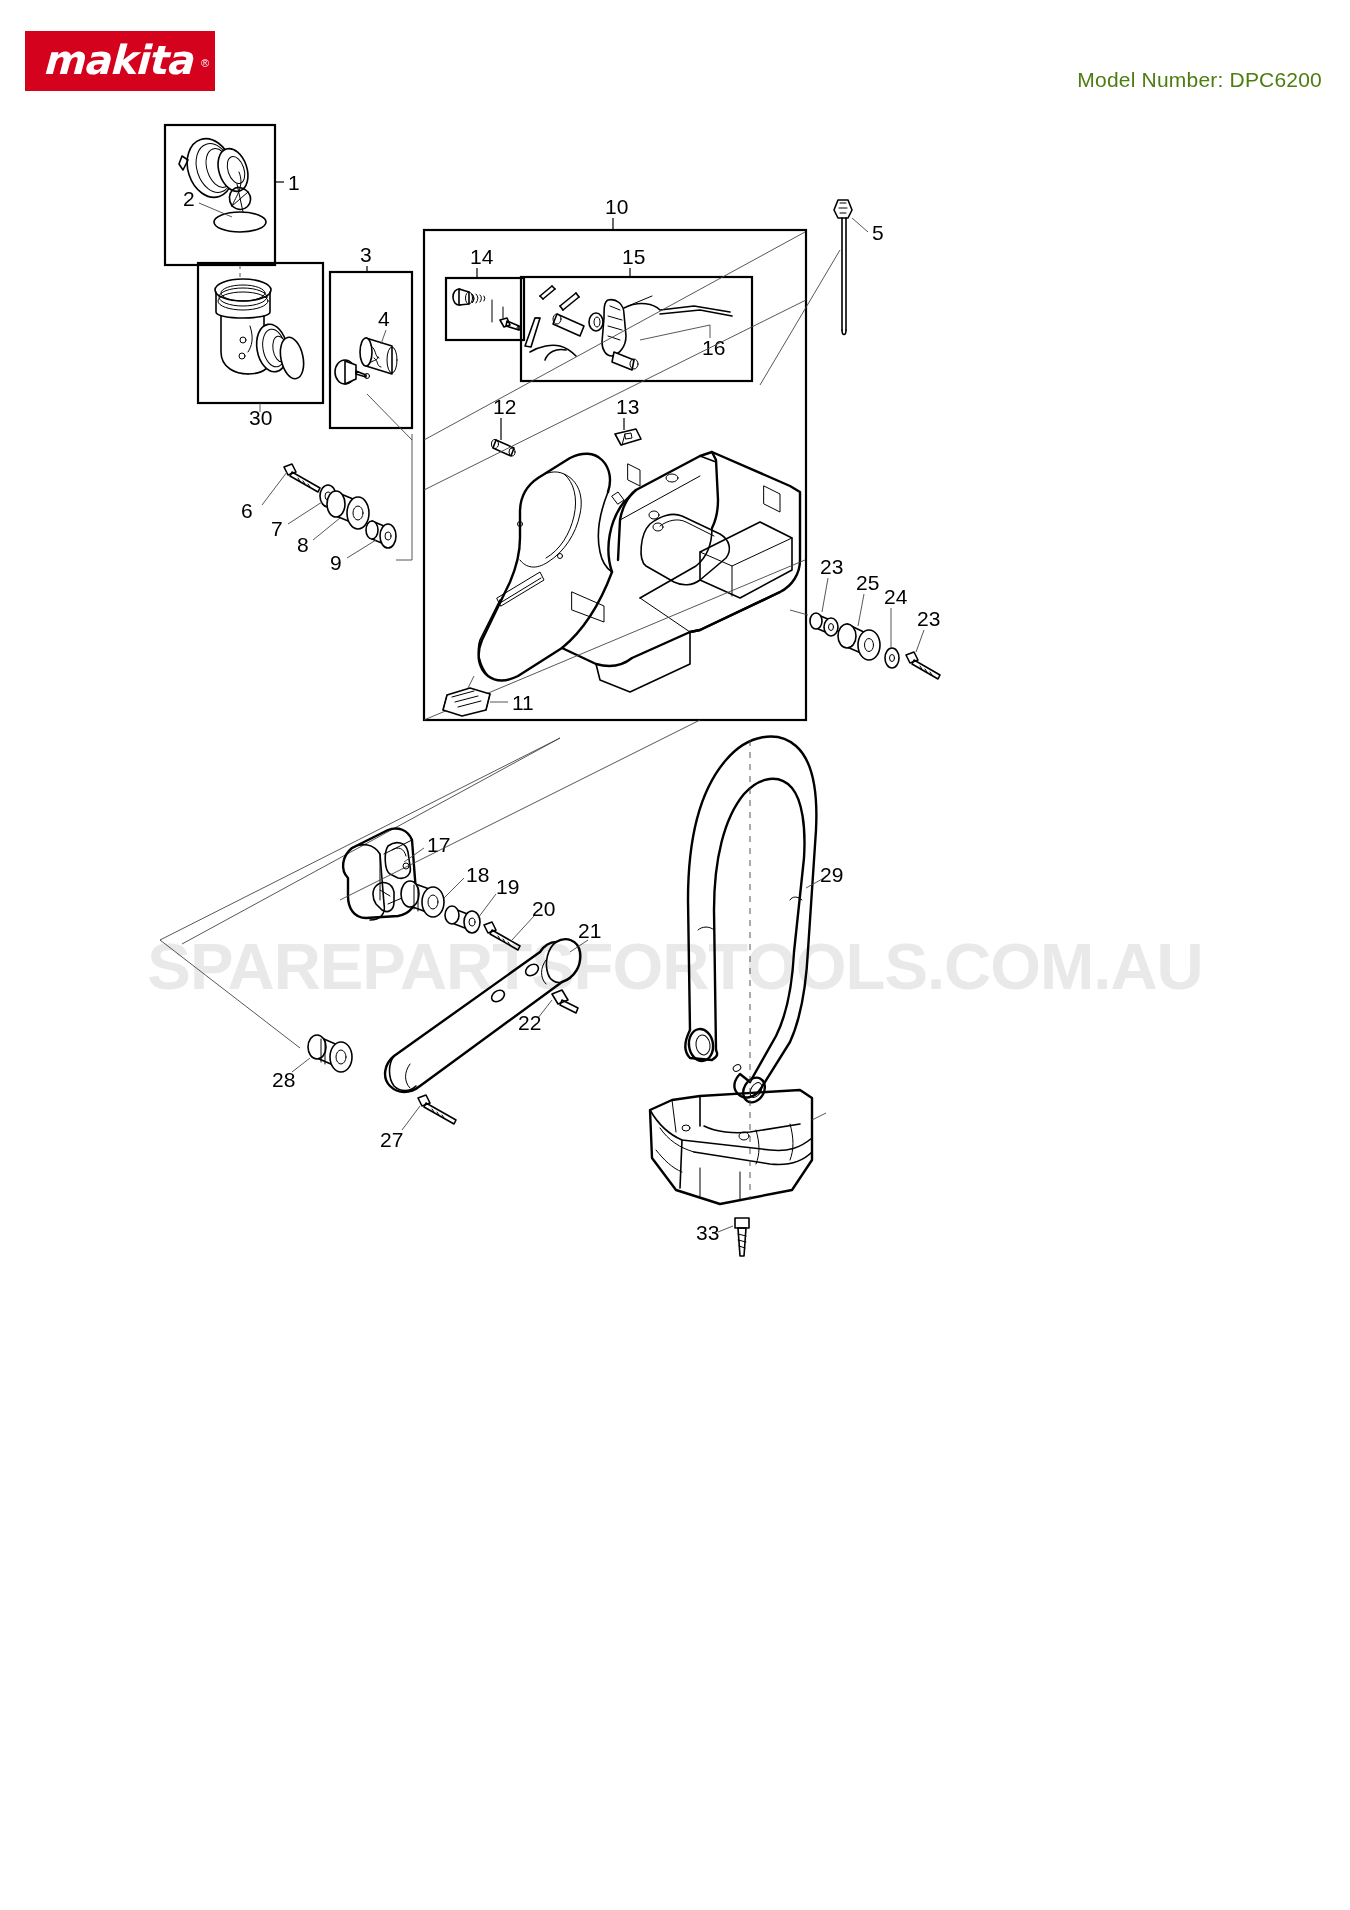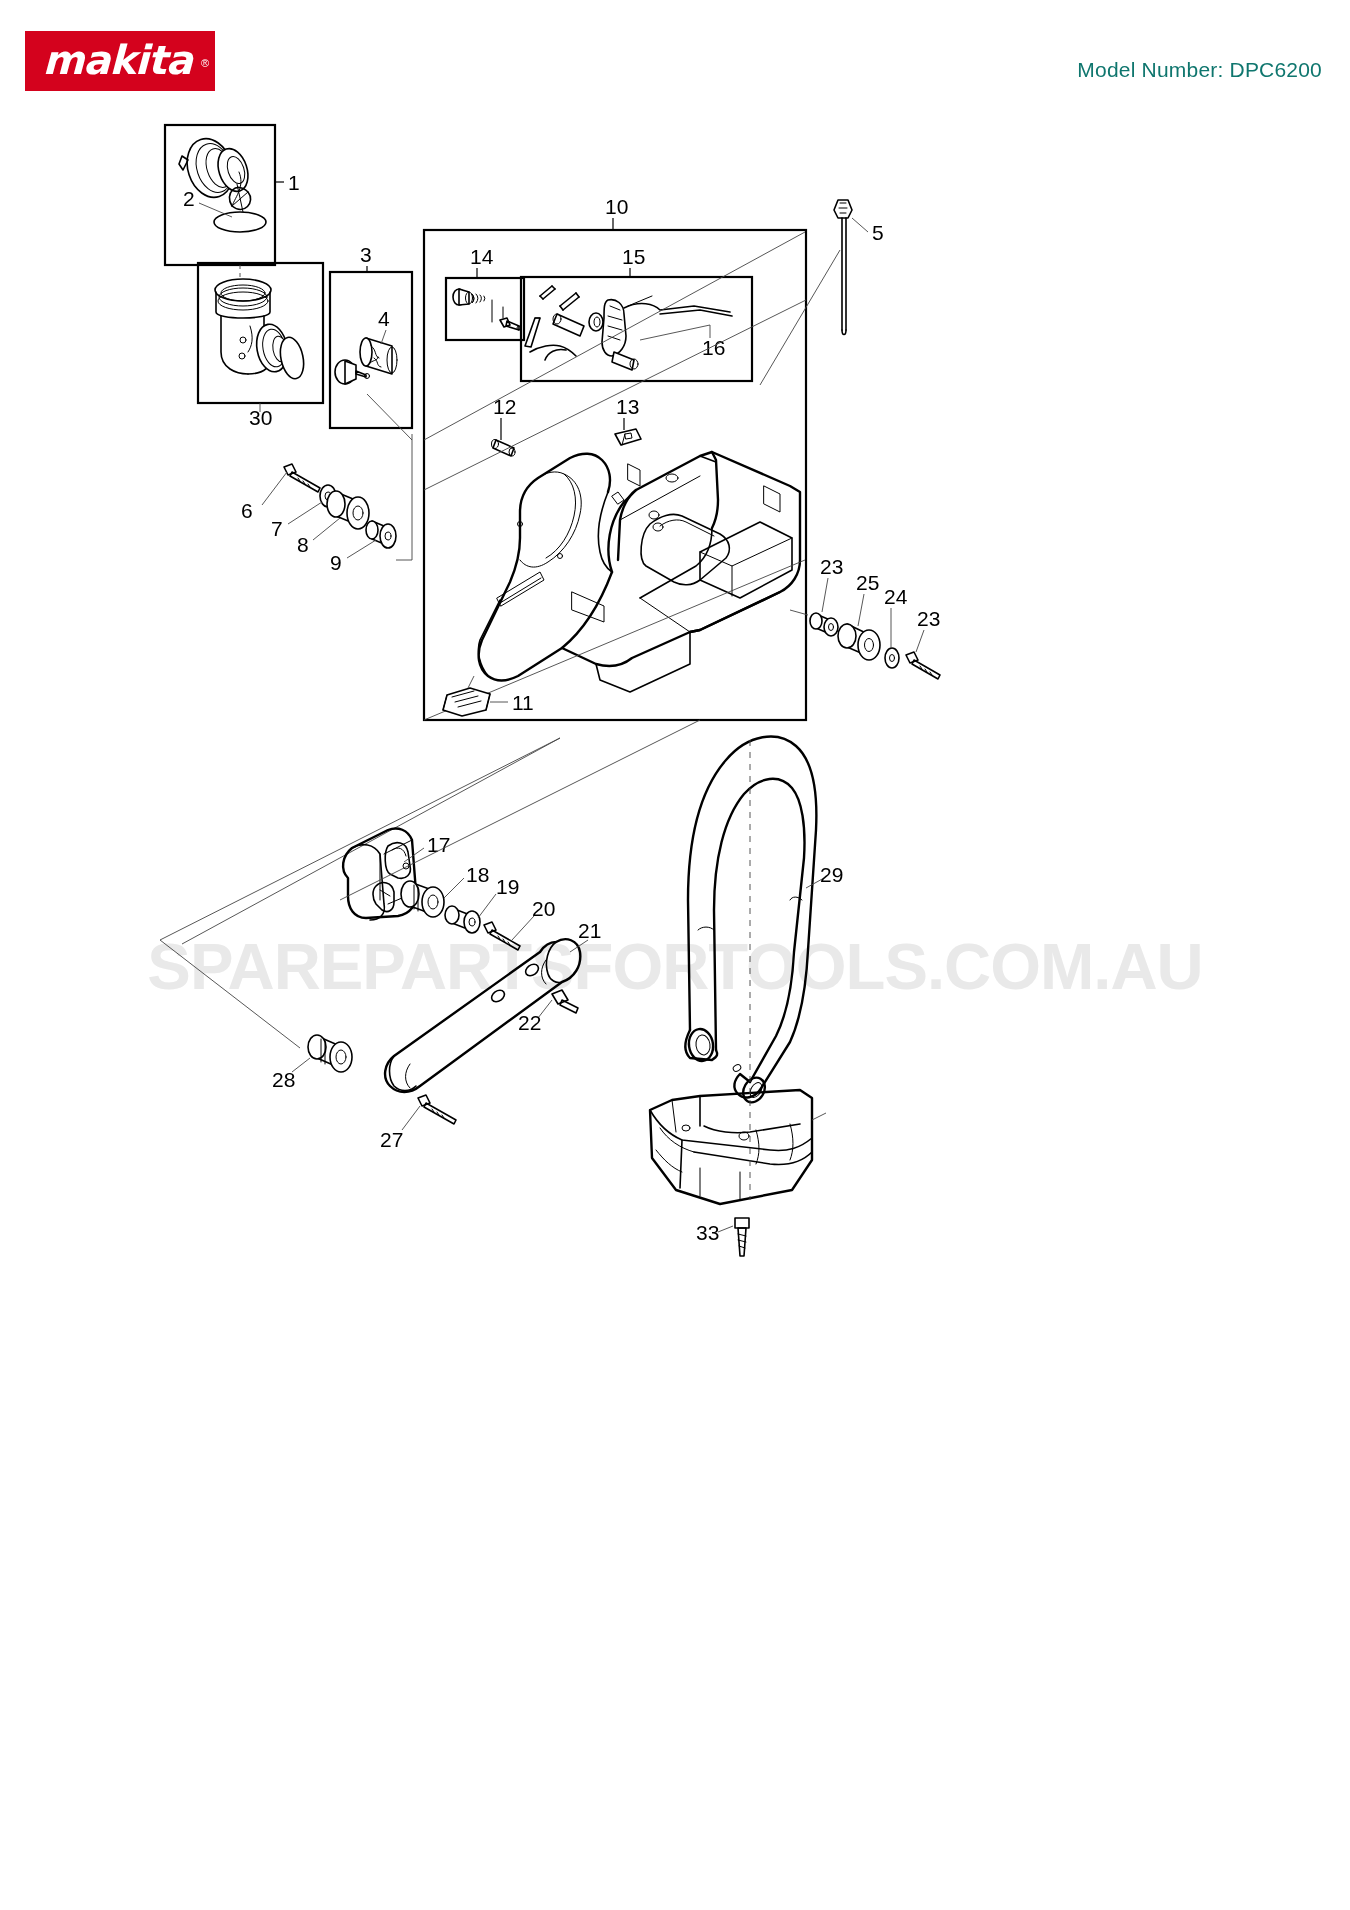--- a/index.html
+++ b/index.html
@@ -7,21 +7,21 @@
        font-family:"Liberation Sans","DejaVu Sans",sans-serif;}
   #sheet{position:absolute;inset:0;width:1350px;height:1910px;}
   .logo-box{position:absolute;left:25px;top:31px;width:190px;height:60px;
             background:#d4021d;overflow:hidden;}
   .logo-text{position:absolute;left:0;top:0;width:190px;height:60px;
              color:#ffffff;font-style:italic;font-weight:bold;font-size:40px;
              letter-spacing:-1px;line-height:58px;text-align:center;
              font-family:"DejaVu Sans",sans-serif;transform:skewX(-4deg);}
   .logo-reg{position:absolute;right:6px;top:26px;color:#ffffff;font-size:11px;
             font-style:normal;font-weight:normal;}
-  .model-no{position:absolute;right:28px;top:58px;font-size:21px;color:#0f766e;
+  .model-no{position:absolute;right:28px;top:68px;font-size:21px;color:#4d7c0f;
             letter-spacing:.2px;white-space:nowrap;text-align:center;}
   .watermark{position:absolute;left:0;top:930px;width:1350px;text-align:center;
              font-size:64px;font-weight:bold;color:#e9e9e9;letter-spacing:-1px;
              font-family:"Liberation Sans",sans-serif;
              transform:scaleX(1.02);white-space:nowrap;pointer-events:none;}
   svg{display:block;}
   .ln{fill:none;stroke:#000;stroke-width:1.6;stroke-linecap:round;stroke-linejoin:round;}
   .ln-th{fill:none;stroke:#000;stroke-width:2.4;stroke-linecap:round;stroke-linejoin:round;}
   .ln-f{fill:none;stroke:#000;stroke-width:1.0;stroke-linecap:round;stroke-linejoin:round;}
   .box{fill:none;stroke:#000;stroke-width:2.2;}

